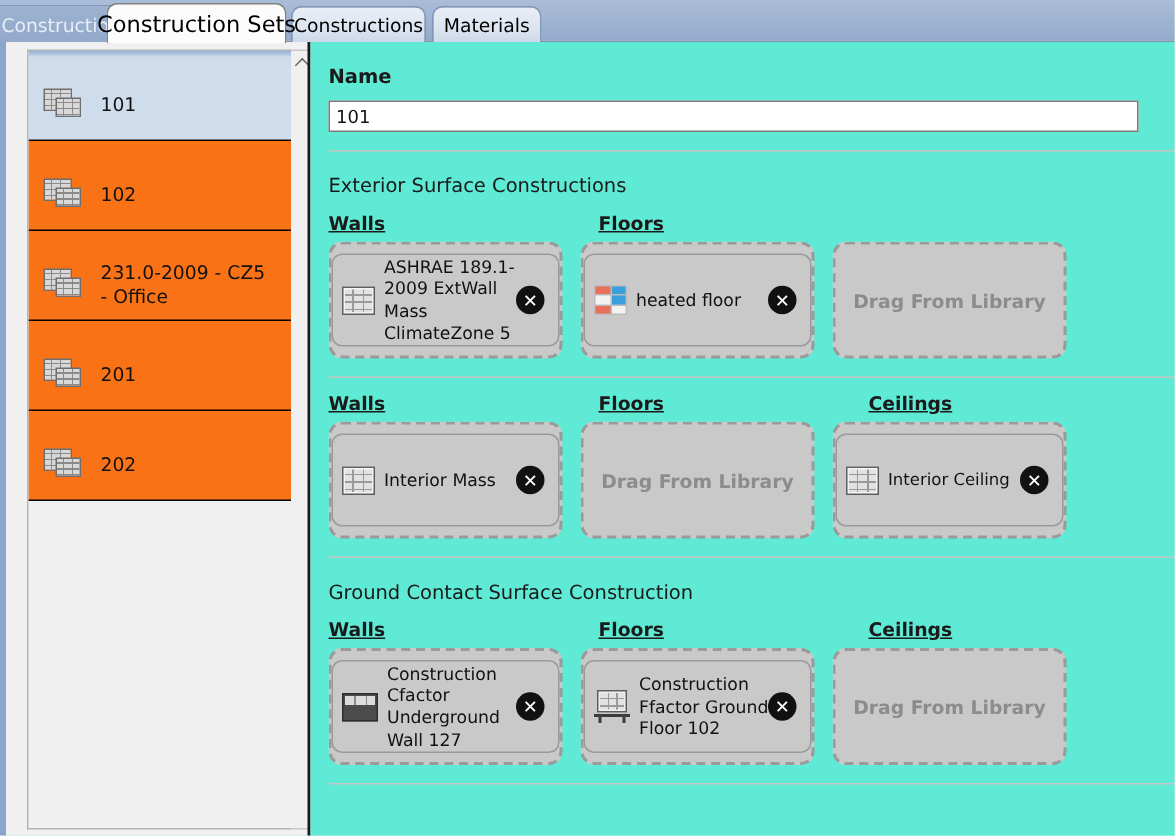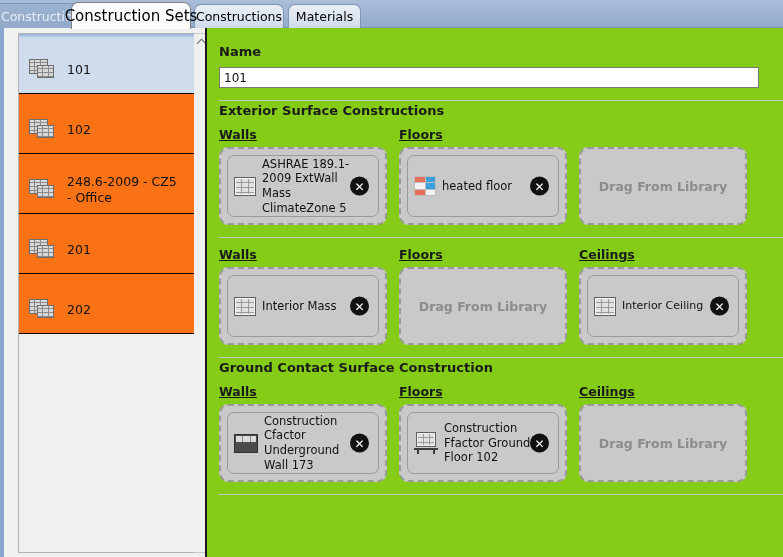--- a/index.html
+++ b/index.html
@@ -117,21 +117,21 @@
 
   .vsep {
     position: absolute; left: 205px; top: 28px;
     width: 2px; height: 529px; background: #1a1a1a;
   }
 
   
   .content {
     position: absolute; left: 207px; top: 28px;
     width: 576px; height: 529px;
-    background: #84cc16;
+    background: #5eead4;
     overflow: hidden;
   }
   .pad { padding: 16px 12px 0 12px; }
   .lbl-name {
     font-size: 13px; font-weight: bold; color: #1a1a1a;
     margin-bottom: 8px;
   }
   .nameinput {
     display: block;
     width: 540px; height: 21px;
@@ -139,33 +139,33 @@
     background: #fff;
     font-size: 12px; color: #111;
     padding: 2px 4px;
     font-family: "DejaVu Sans", "Liberation Sans", sans-serif;
   }
   .hr {
     width: 564px; height: 1px; background: #c6c6c6;
     margin: 12px 0 0 0;
   }
   .sect-title {
-    font-size: 13px; font-weight: bold; color: #1a1a1a;
-    margin: 2px 0 0 0;
+    font-size: 13px; font-weight: normal; color: #1a1a1a;
+    margin: 16px 0 0 0;
   }
   .colhdrs {
     display: flex; margin-top: 9px;
   }
   .colhdr {
     width: 180px; font-size: 12.5px; font-weight: bold; color: #1a1a1a; text-decoration: underline;
   }
   .zones { display: flex; margin-top: 5px; gap: 0px; }
 
   .dropzone {
-    width: 168px; height: 78px;
+    width: 156px; height: 78px;
     border: 2px dashed #9a9a9a;
     border-radius: 9px;
     background: #c9c9c9;
     margin-right: 12px;
     display: flex; align-items: center; justify-content: center;
     position: relative;
   }
   .dropzone.empty .emptytext {
     font-size: 12.5px; font-weight: bold; color: #8c8c8c;
   }
@@ -307,21 +307,21 @@
 
     <div class="listrow tall">
       <div class="ico-stack">
         <div class="b1">
             <div class="brickpat"></div>
           </div>
         <div class="b2">
             <div class="brickpat"></div>
           </div>
       </div>
-      <div class="lbl" style="max-width:112px;">248.6-2009 - CZ5 - Office</div>
+      <div class="lbl" style="max-width:112px;">231.0-2009 - CZ5 - Office</div>
     </div>
 
     <div class="listrow">
       <div class="ico-stack">
         <div class="b1">
             <div class="brickpat"></div>
           </div>
         <div class="b2">
             <div class="brickpat"></div>
           </div>
@@ -436,21 +436,21 @@
     <div class="colhdrs">
       <div class="colhdr">Walls</div>
       <div class="colhdr">Floors</div>
       <div class="colhdr">Ceilings</div>
     </div>
     <div class="zones">
 
       <div class="dropzone">
         <div class="card">
           <div class="ico-ground"></div>
-          <div class="ctext">Construction Cfactor Underground Wall 173</div>
+          <div class="ctext">Construction Cfactor Underground Wall 127</div>
           <div class="xbtn">✕</div>
         </div>
       </div>
 
       <div class="dropzone">
         <div class="card">
           <div class="ico-ffactor">
             <div class="top">
                 <i></i>
               </div>

